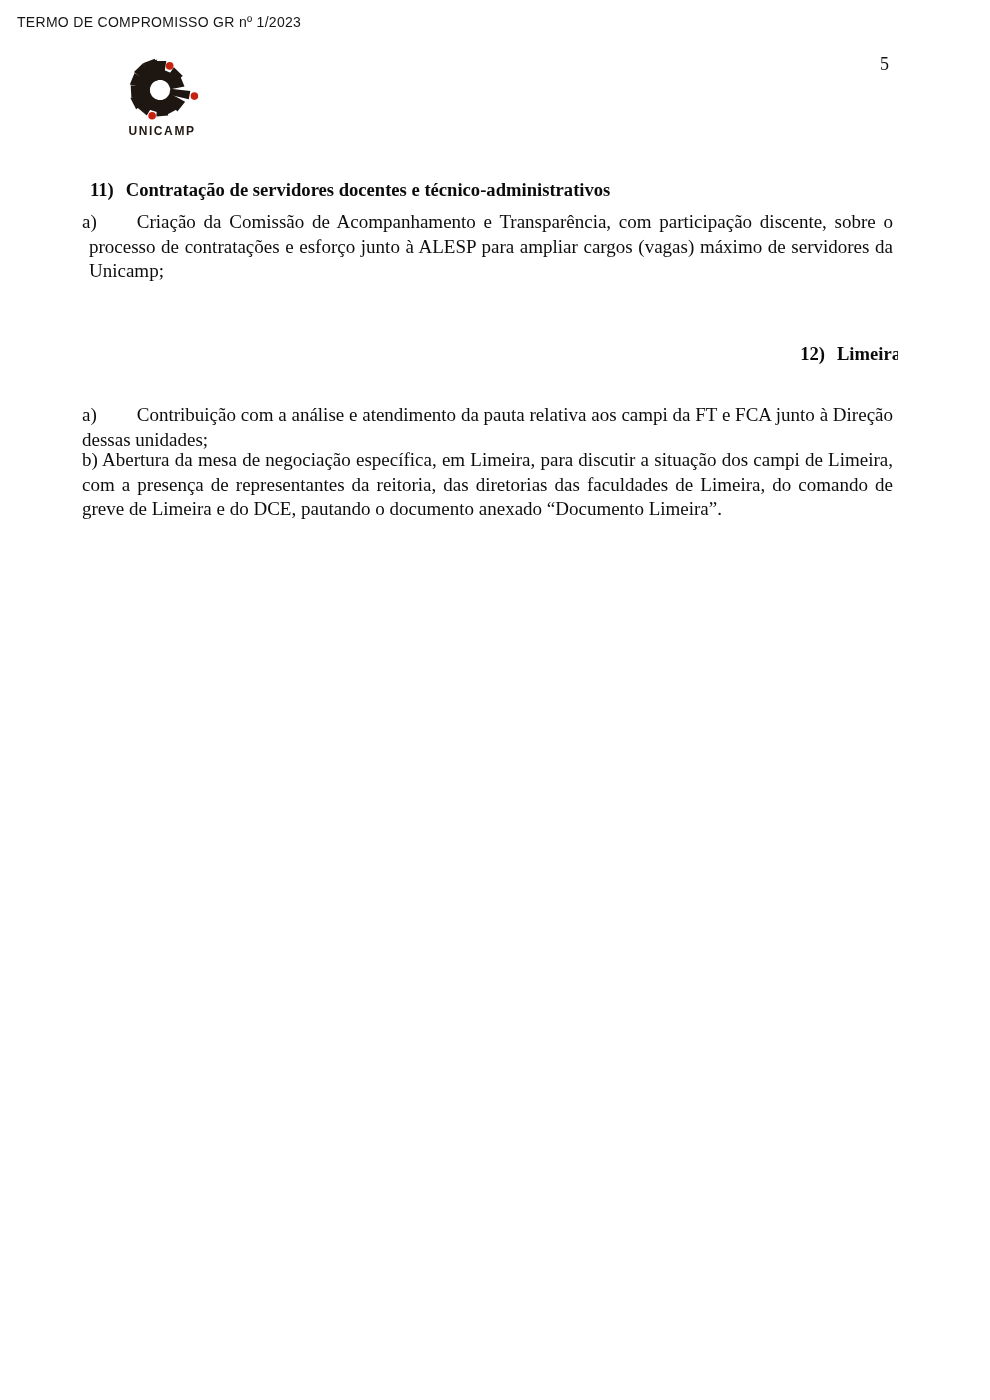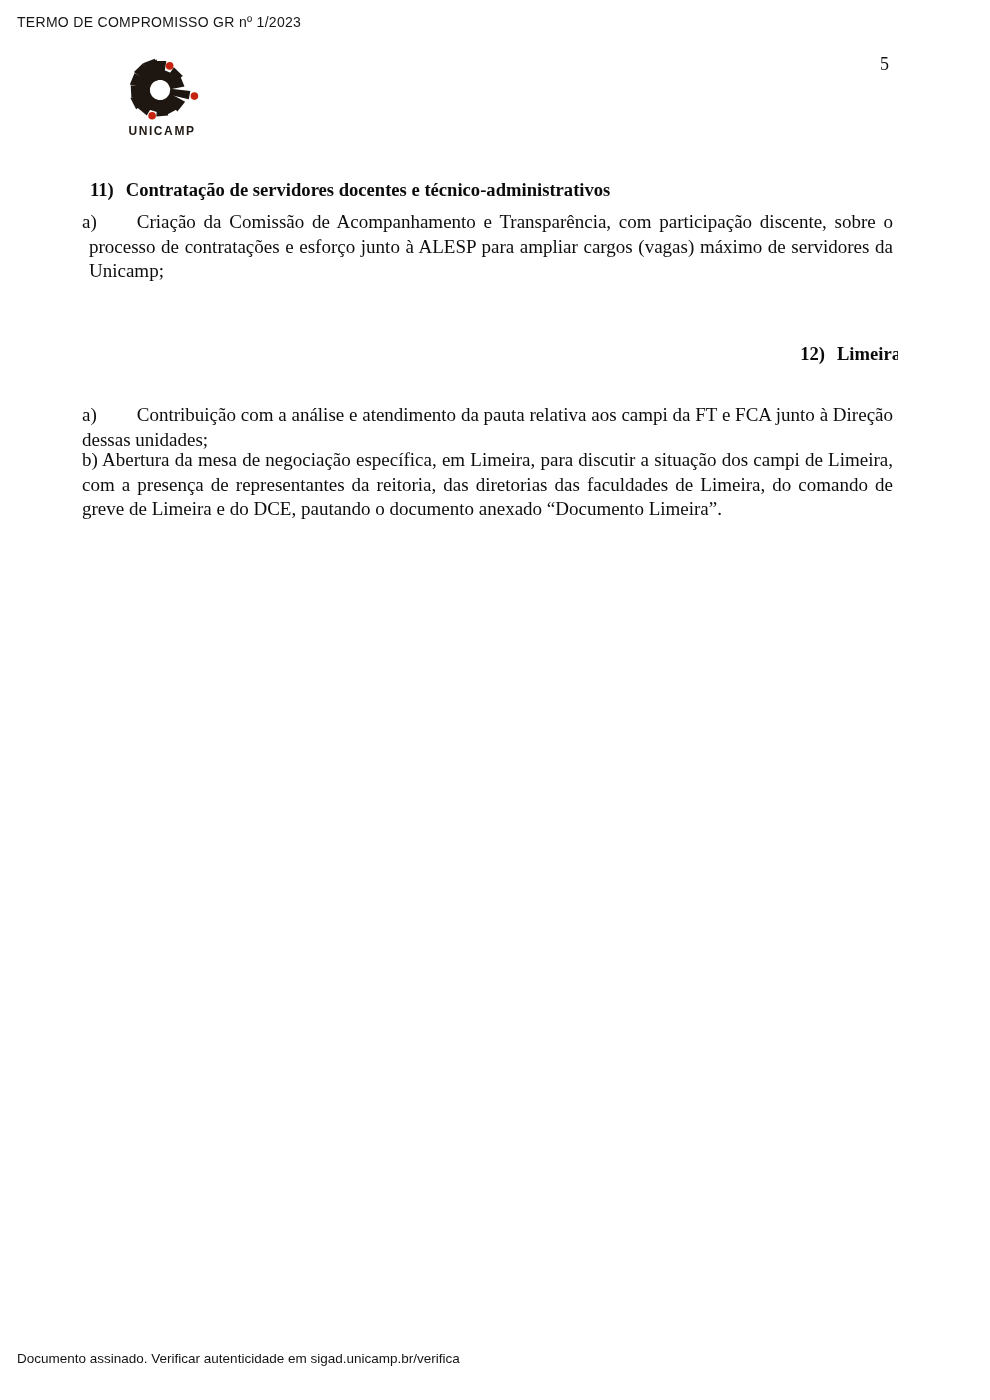--- a/index.html
+++ b/index.html
@@ -135,16 +135,15 @@
 
     <h2 class="sec top-h12"><span>12)</span><span class="htab"></span><span>Limeira</span></h2>
 
     <p class="item top-p12a"><span>a)</span><span class="tab"></span><span>Contribuição com a análise e atendimento da pauta relativa aos campi da FT e FCA junto à Direção dessas unidades;</span></p>
 
     <p class="item top-p12b"><span>b)</span> <span>Abertura da mesa de negociação específica, em Limeira, para discutir a situação dos campi de Limeira, com a presença de representantes da reitoria, das diretorias das faculdades de Limeira, do comando de greve de Limeira e do DCE, pautando o documento anexado “Documento Limeira”.</span></p>
 
   </div>
 
   <div class="doc-footer">
-    <div>Documento assinado. Verificar autenticidade em sigad.unicamp.br/verifica</div>
   </div>
 
 </div>
 
 </body></html>

